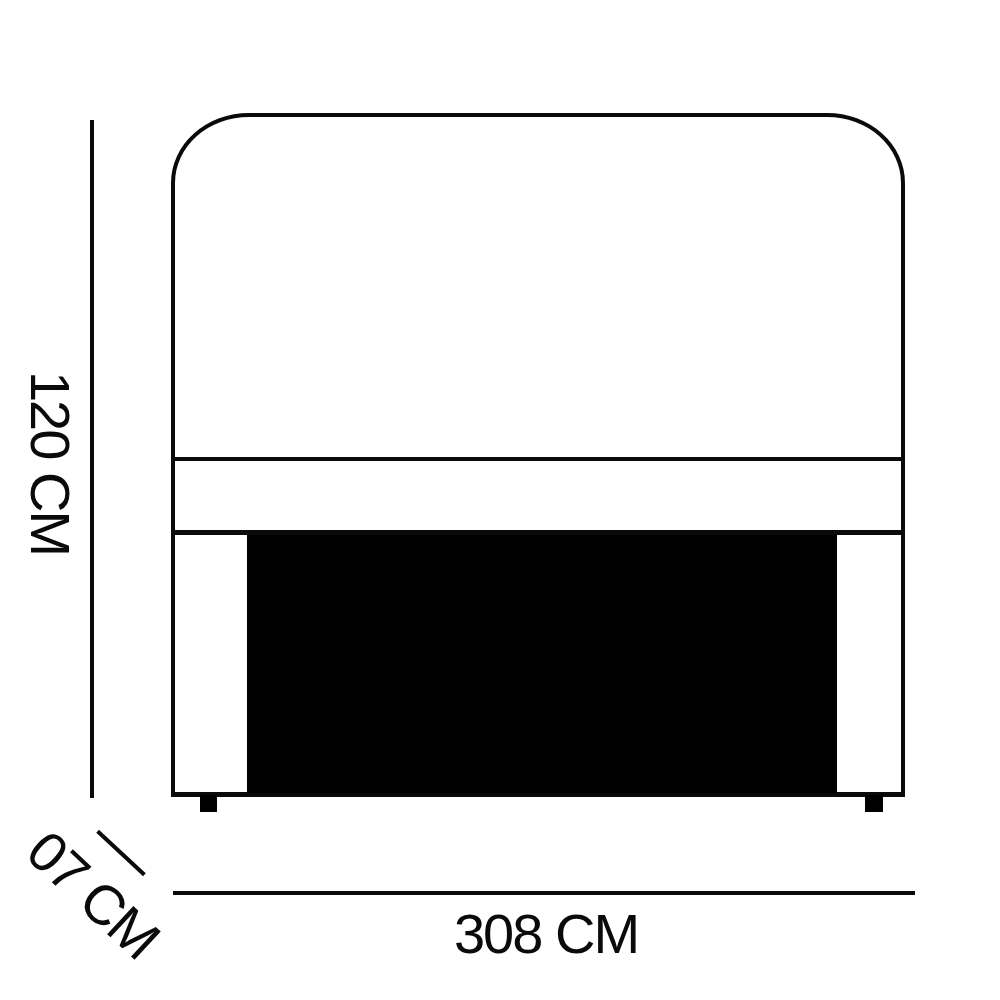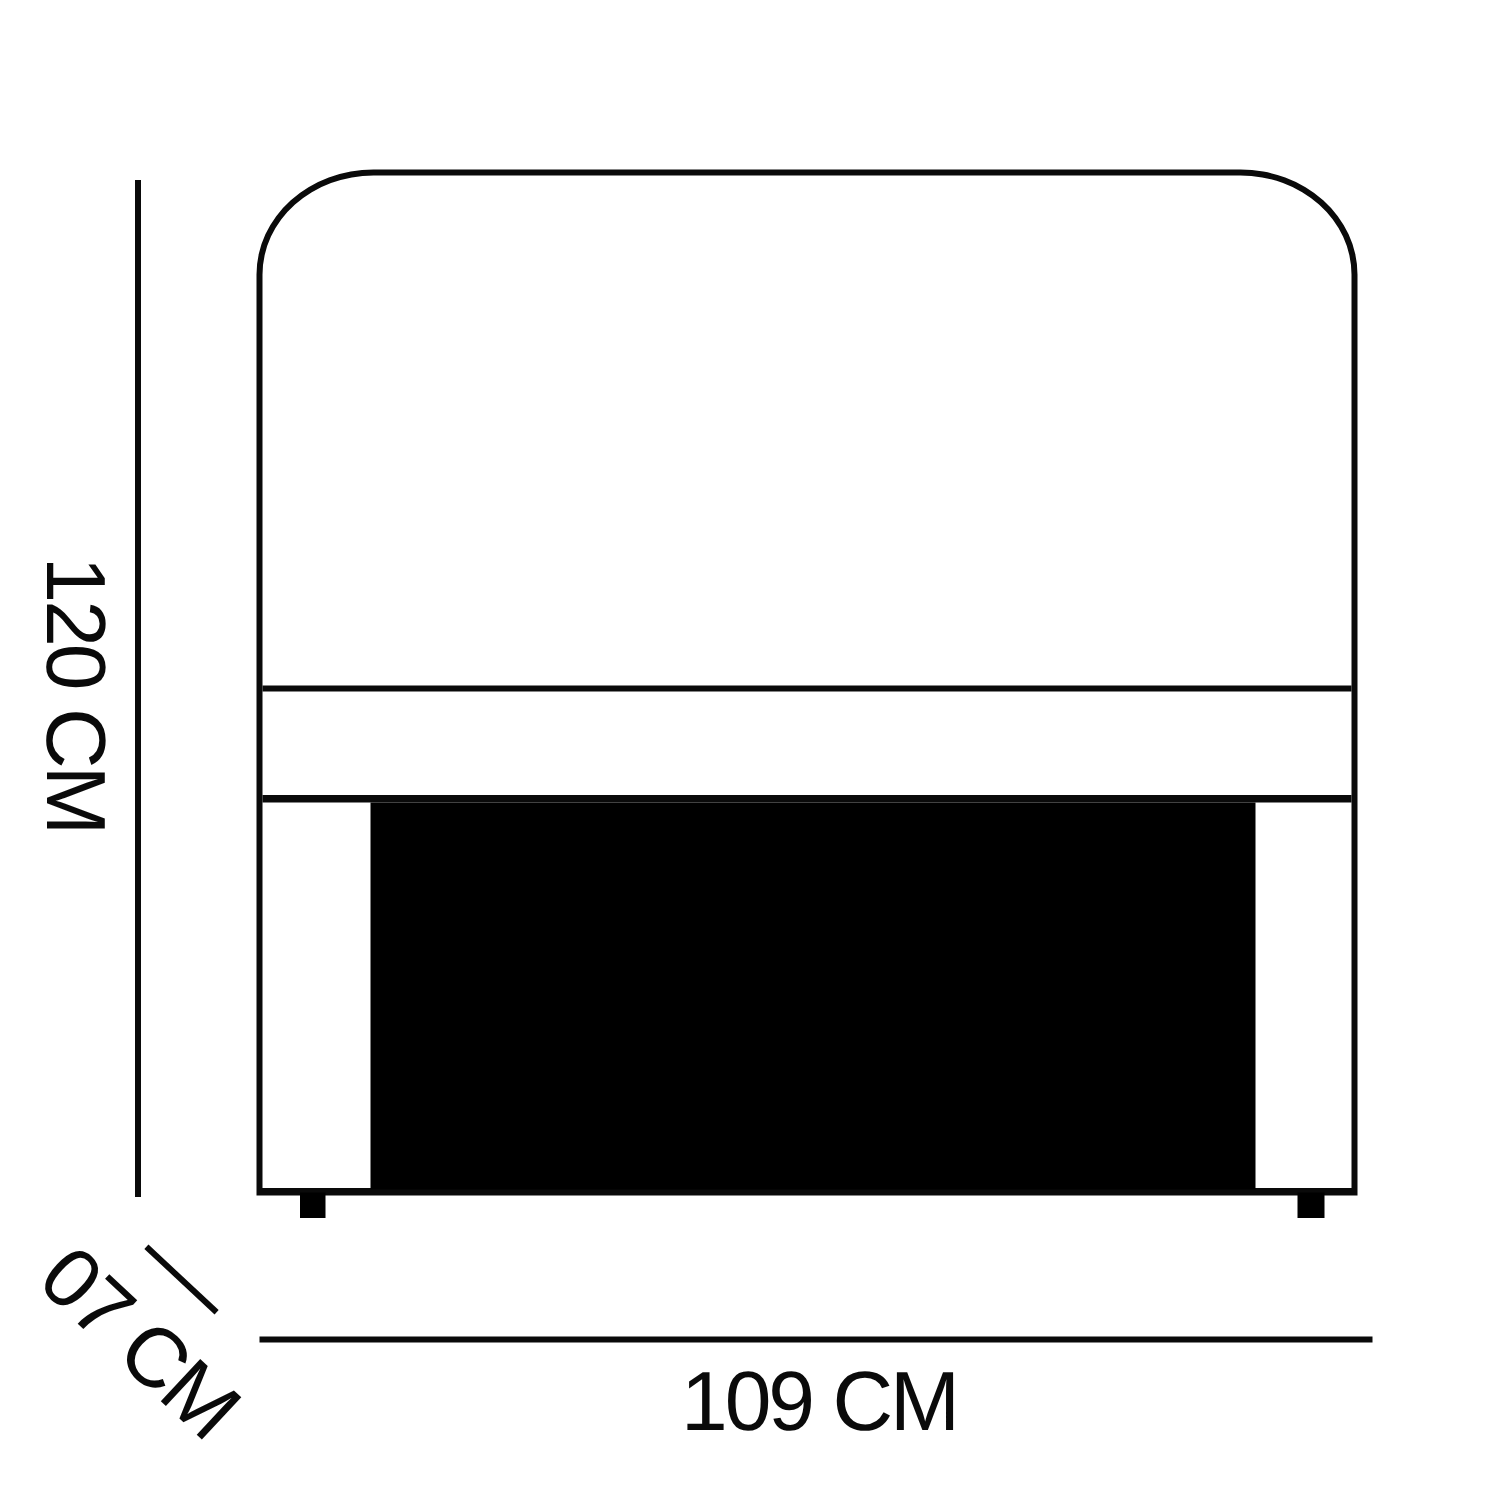--- a/index.html
+++ b/index.html
@@ -121,17 +121,17 @@
   <div class="base-panel"></div>
   <div class="foot foot-left"></div>
   <div class="foot foot-right"></div>
 
   <div class="dim-line dim-height"></div>
   <div class="dim-line dim-width"></div>
   <div class="dim-line dim-depth"></div>
 
   <div class="dim-label label-height">120 CM</div>
 
-  <div class="dim-label label-width">109 CM</div>
+  <div class="dim-label label-width">308 CM</div>
 
   <div class="dim-label label-depth">07 CM</div>
 
 </div>
 
 </body></html>

